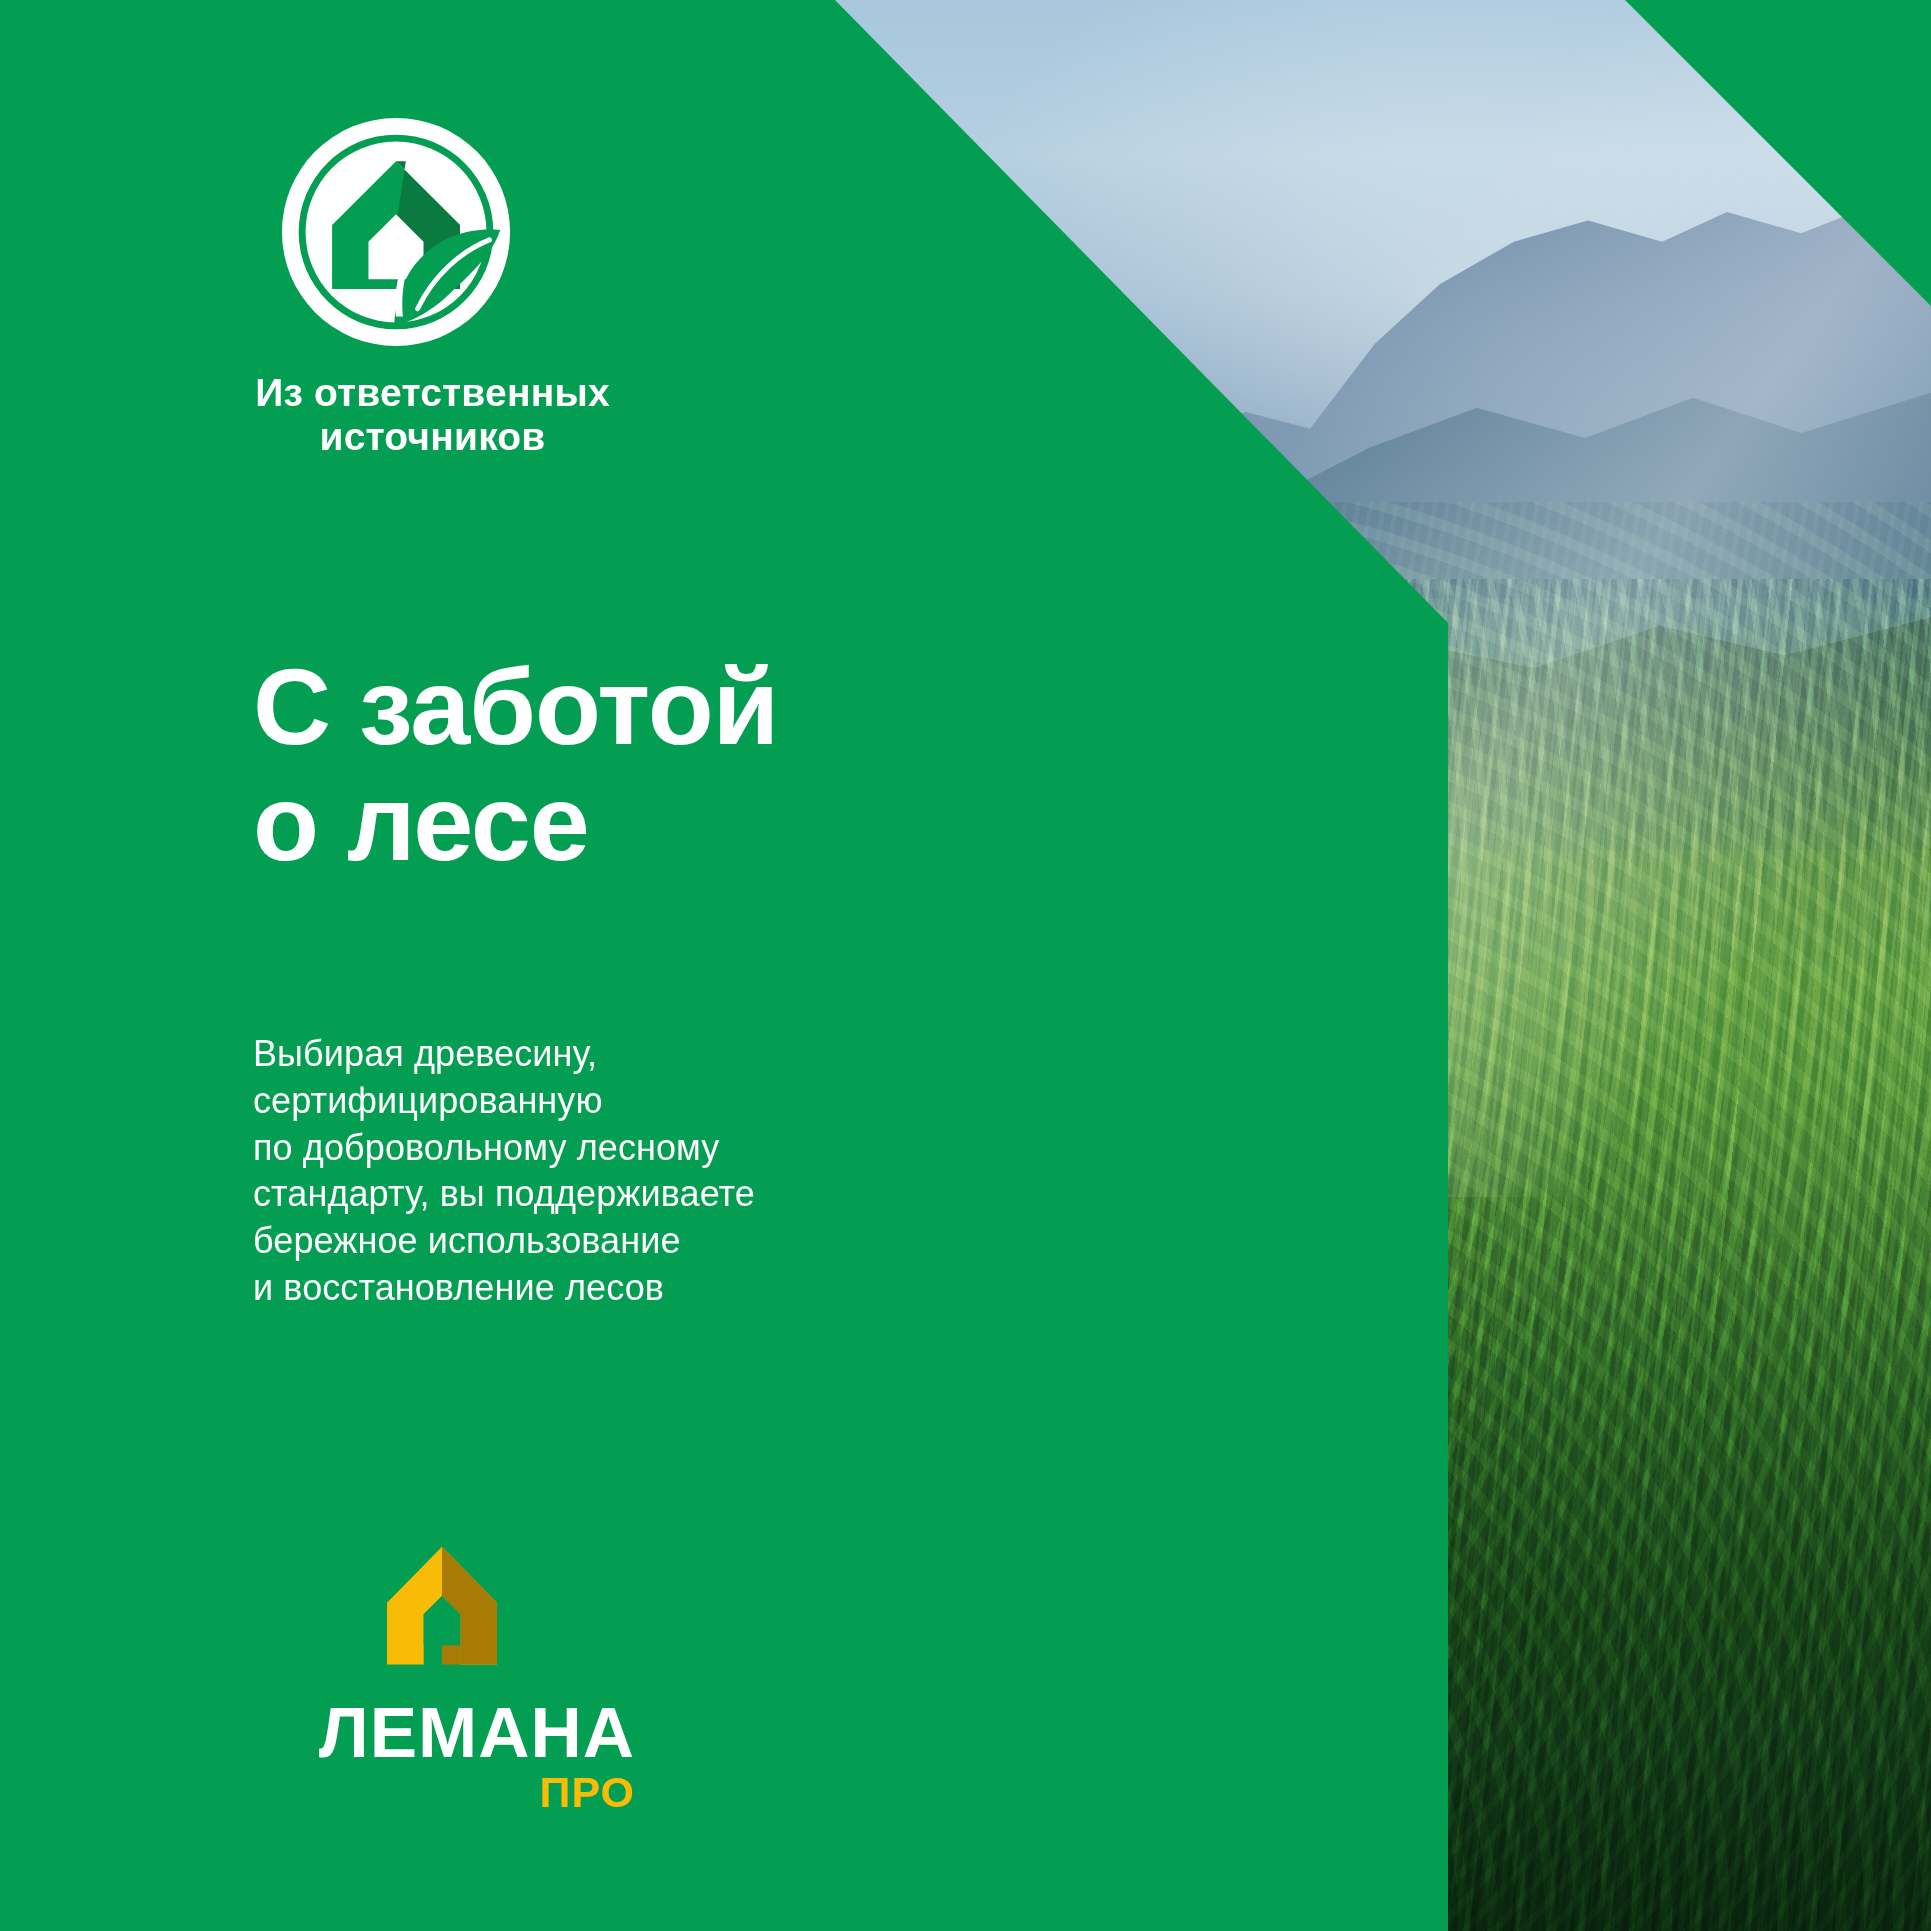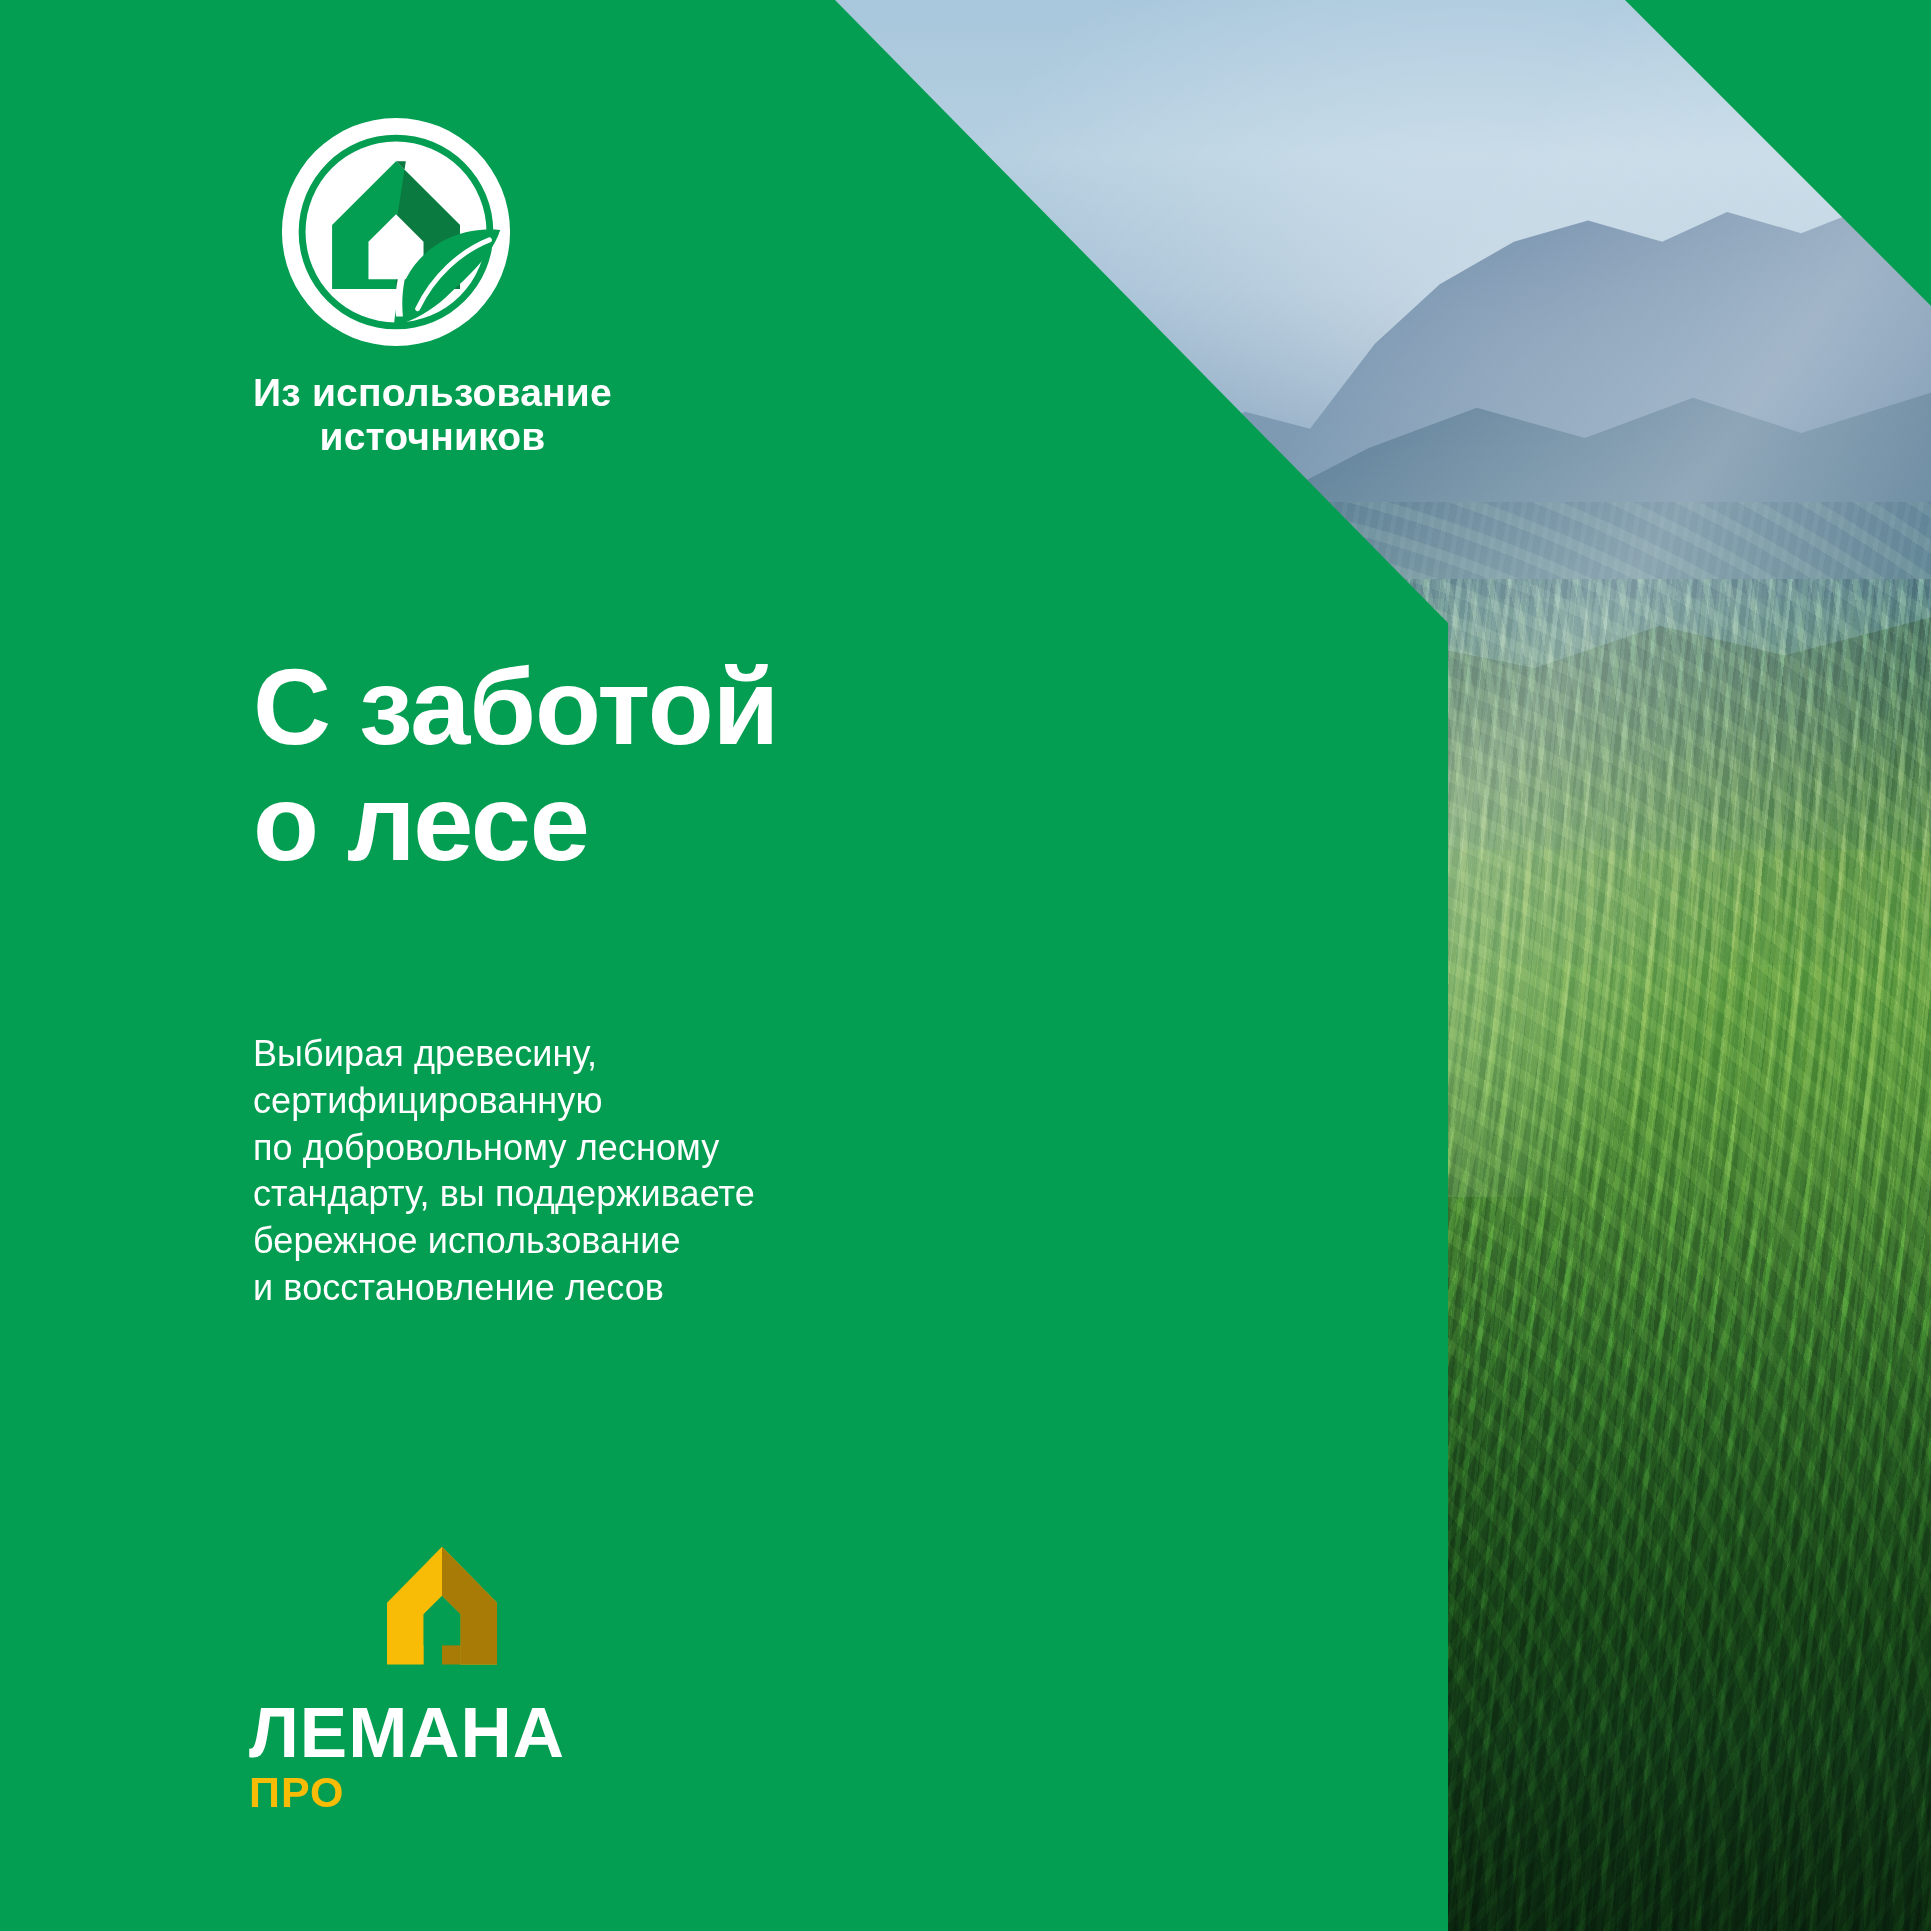--- a/index.html
+++ b/index.html
@@ -190,21 +190,21 @@
     color:#ffffff;
     max-width:734px;
   }
 
   
   .brand-lockup {
     position:absolute;
     left:249px;
     top:1543px;
     width:386px;
-    text-align:left;
+    text-align:right;
   }
   .lemana-house { display:block; margin:0 auto; width:126px; height:135px; }
   .lemana-word {
     margin-top:21px;
     font-size:71px;
     font-weight:700;
     letter-spacing:1px;
     color:#ffffff;
     line-height:.96;
   }
@@ -249,21 +249,21 @@
         <path fill="#0B7A41" d="M120 148h34v30h-34z"></path>
 
         <path fill="#ffffff" d="M120 102l-28 28v38h56v-38l-28-28Z"></path>
 
         <path fill="#049E52" d="M226 118c-42-4-78 16-95 48-8 15-12 32-13 50 20-6 38-16 53-30 26-24 48-45 55-68Z"></path>
 
         <path fill="none" stroke="#ffffff" stroke-width="5" stroke-linecap="round" d="M215 128c-30 12-57 37-73 70"></path>
 
         <path fill="#ffffff" d="M120 206c-2-22 1-44 10-63 2-4 8-1 6 3-8 18-11 39-9 60Z"></path>
       </svg>
-      <div class="eco-caption">Из использование
+      <div class="eco-caption">Из ответственных
 источников</div>
     </div>
 
     <h1 class="headline">С заботой
 о лесе</h1>
 
     <p class="body-copy">Выбирая древесину,
 сертифицированную
 по добровольному лесному
 стандарту, вы поддерживаете

